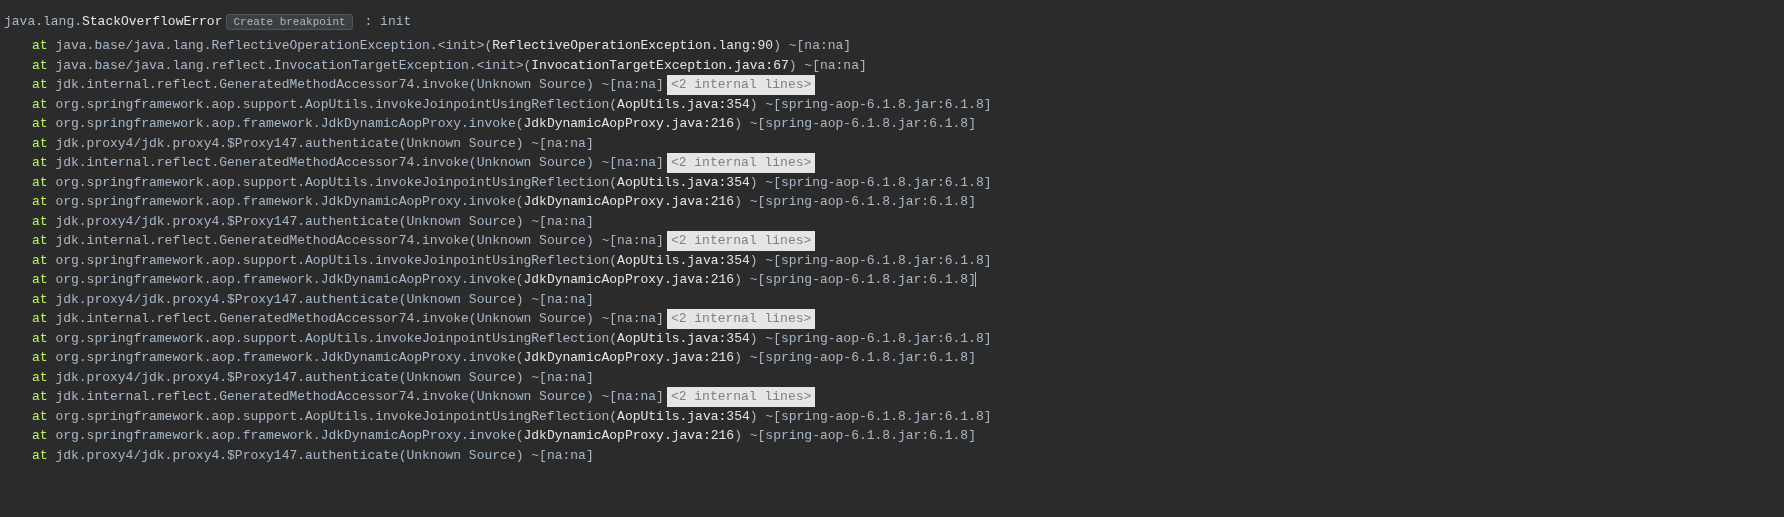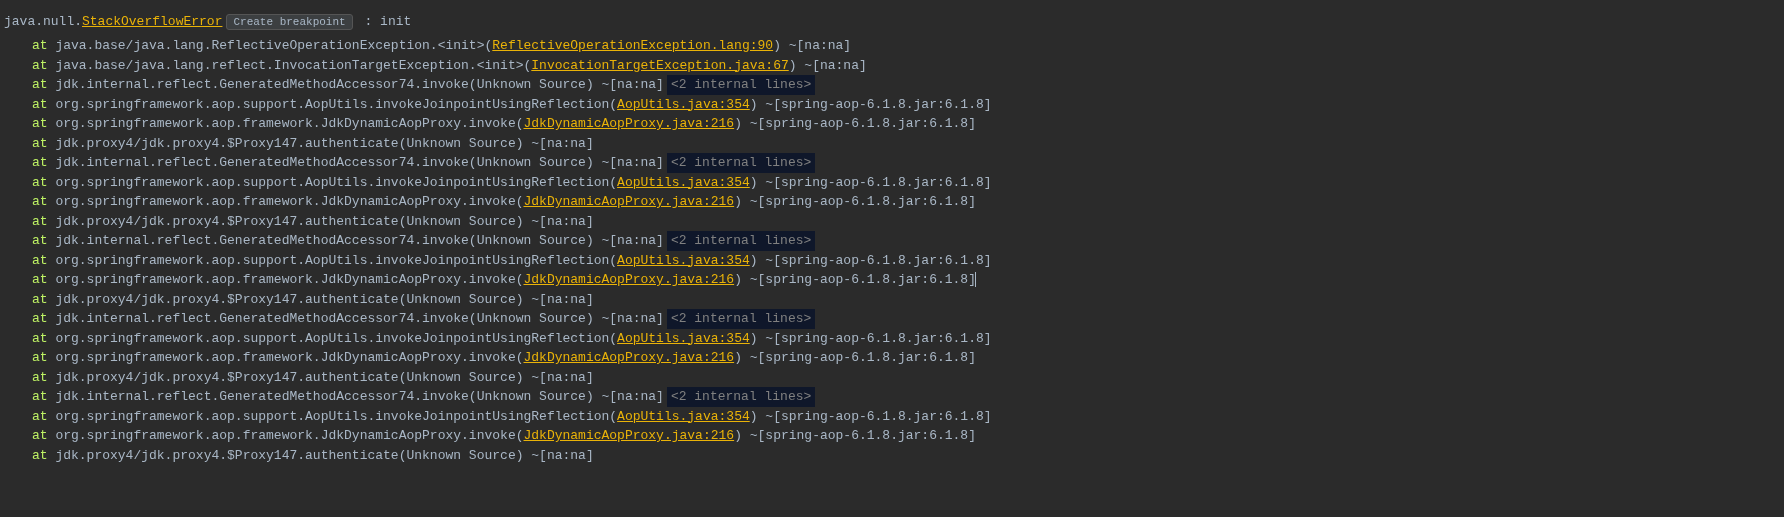--- a/index.html
+++ b/index.html
@@ -20,55 +20,54 @@
     .line {
       display: block;
     }
     .indent {
       padding-left: 28px;
     }
     .at-keyword {
       color: #bef264;
     }
     .link {
-      color: #eab308;
-      text-decoration: underline;
+      color: #e5e5e5;
       cursor: pointer;
     }
     .create-bp-button {
       display: inline-block;
       background-color: #3c3f41;
       border: 1px solid #555555;
       color: #a9b7c6;
       font-size: 11px;
       padding: 1px 6px;
       border-radius: 3px;
       cursor: pointer;
       margin: 6px 4px;
       font-family: inherit;
       vertical-align: middle;
     }
     .internal-lines-badge {
       display: inline-block;
-      background-color: #0f172a;
+      background-color: #e5e5e5;
       color: #808080;
       padding: 0 4px;
       margin-left: 3px;
       cursor: pointer;
     }
     .cursor {
       border-right: 1px solid #a9b7c6;
       margin-left: -1px;
     }
   </style>
 </head>
 <body>
 
 <div class="line">
-  <span>java.null.</span><span class="link">StackOverflowError</span><button class="create-bp-button">Create breakpoint</button><span> : init</span>
+  <span>java.lang.</span><span class="link">StackOverflowError</span><button class="create-bp-button">Create breakpoint</button><span> : init</span>
 </div>
 
 <div id="frames-container">
     <div class="line indent"><span class="at-keyword">at </span><span>java.base/java.lang.ReflectiveOperationException.&lt;init&gt;(</span><span class="link">ReflectiveOperationException.lang:90</span><span>) ~[na:na]</span></div>
     <div class="line indent"><span class="at-keyword">at </span><span>java.base/java.lang.reflect.InvocationTargetException.&lt;init&gt;(</span><span class="link">InvocationTargetException.java:67</span><span>) ~[na:na]</span></div>
     <div class="line indent"><span class="at-keyword">at </span><span>jdk.internal.reflect.GeneratedMethodAccessor74.invoke(Unknown Source) ~[na:na]</span><span class="internal-lines-badge">&lt;2 internal lines&gt;</span></div>
     <div class="line indent"><span class="at-keyword">at </span><span>org.springframework.aop.support.AopUtils.invokeJoinpointUsingReflection(</span><span class="link">AopUtils.java:354</span><span>) ~[spring-aop-6.1.8.jar:6.1.8]</span></div>
     <div class="line indent"><span class="at-keyword">at </span><span>org.springframework.aop.framework.JdkDynamicAopProxy.invoke(</span><span class="link">JdkDynamicAopProxy.java:216</span><span>) ~[spring-aop-6.1.8.jar:6.1.8]</span></div>
     <div class="line indent"><span class="at-keyword">at </span><span>jdk.proxy4/jdk.proxy4.$Proxy147.authenticate(Unknown Source) ~[na:na]</span></div>
     <div class="line indent"><span class="at-keyword">at </span><span>jdk.internal.reflect.GeneratedMethodAccessor74.invoke(Unknown Source) ~[na:na]</span><span class="internal-lines-badge">&lt;2 internal lines&gt;</span></div>

